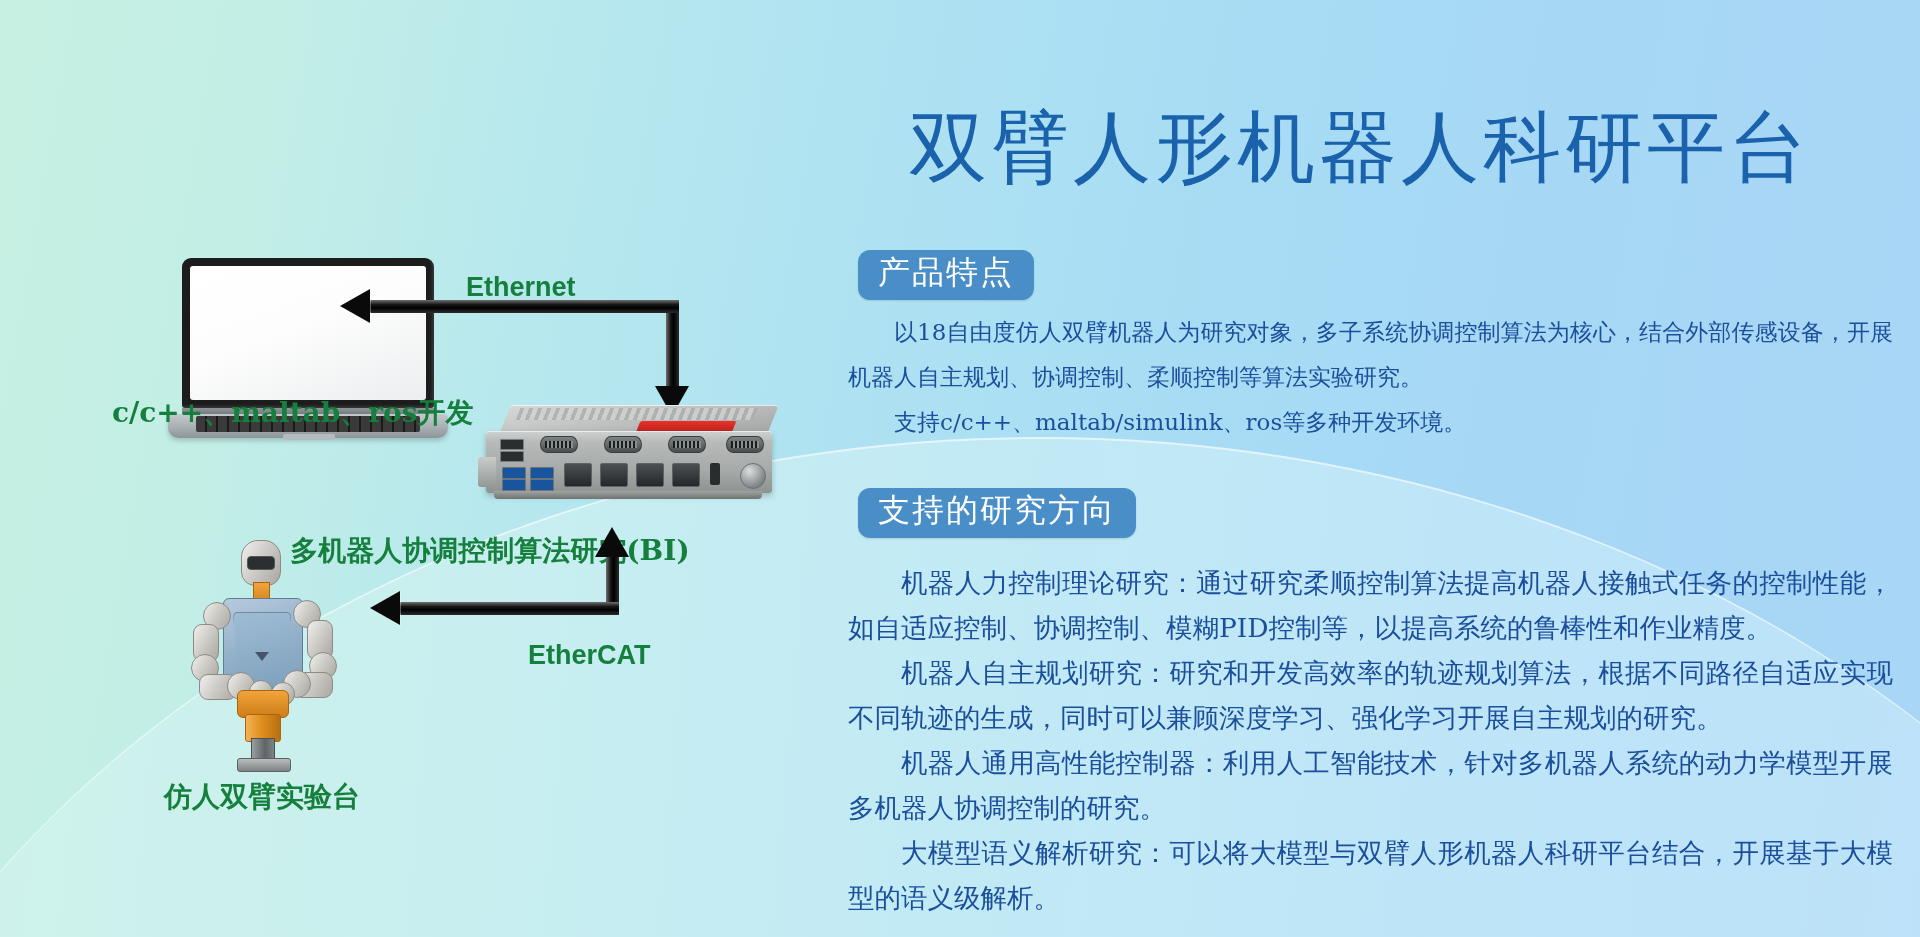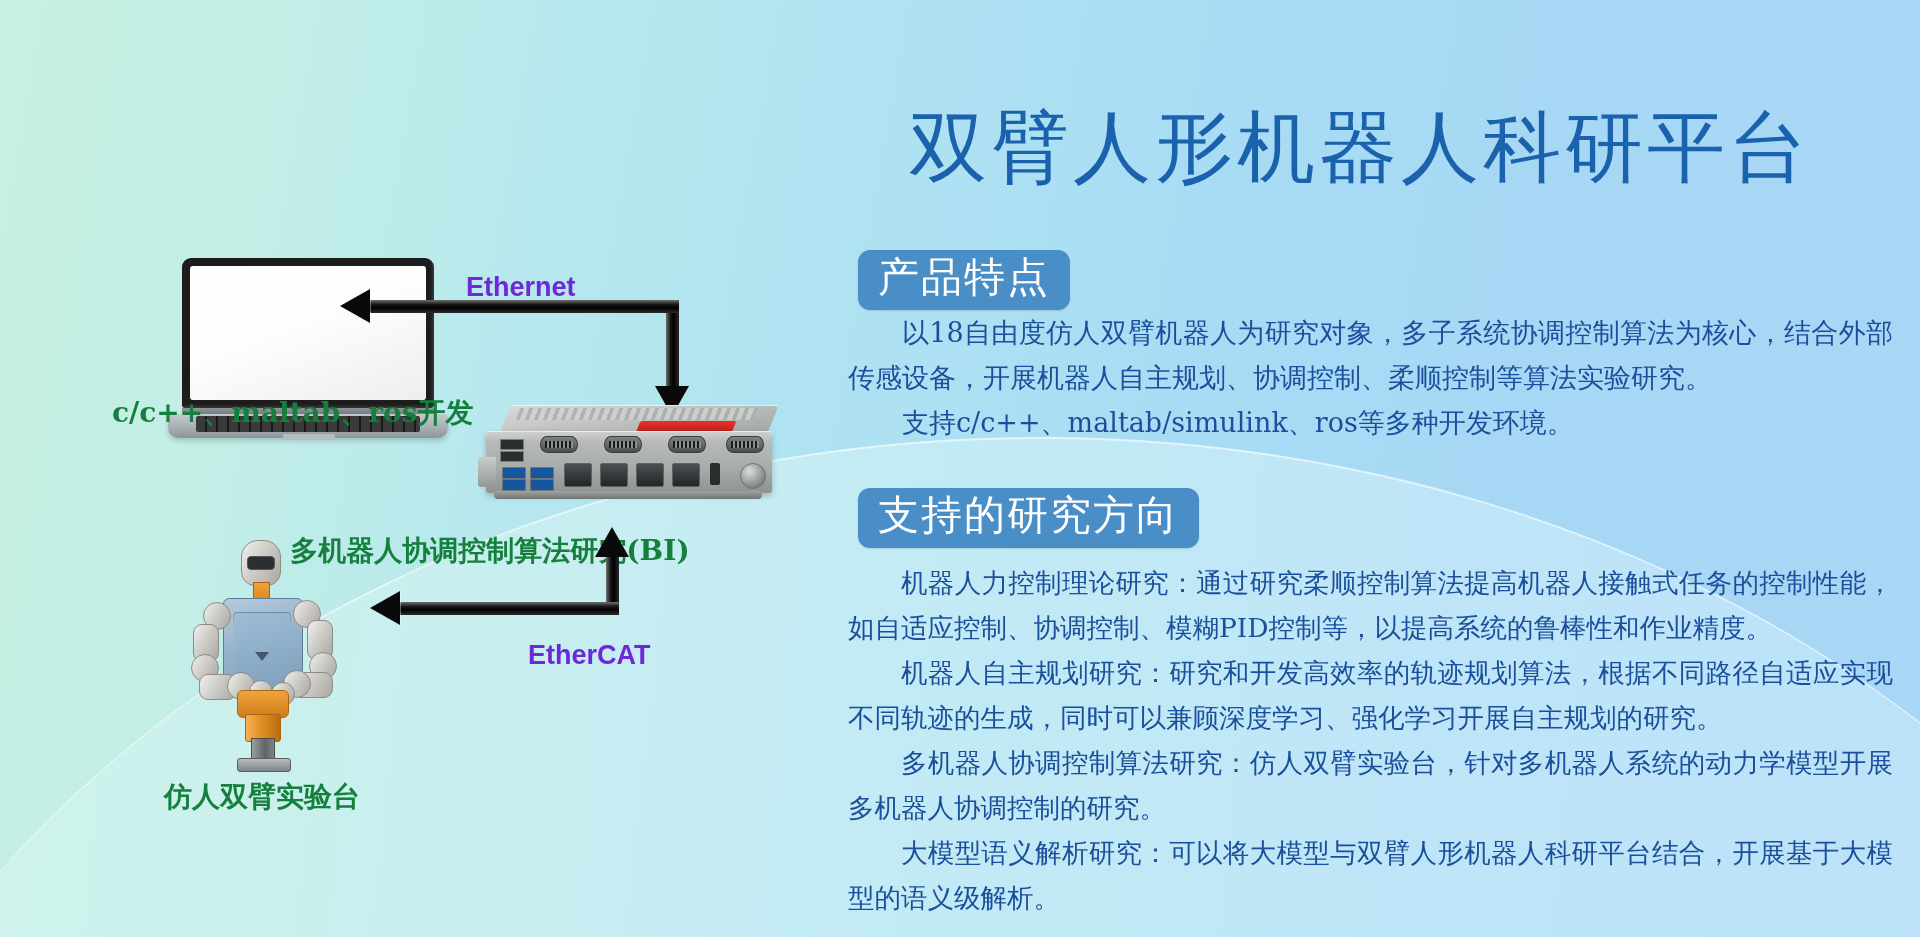--- a/index.html
+++ b/index.html
@@ -40,56 +40,56 @@
     font-family:"DejaVu Serif","Liberation Serif",serif;
     font-size:78px;line-height:1;letter-spacing:4px;
     color:#1b62ad;white-space:nowrap;
   }
   .badge{
     display:inline-block;
     background:#4a8ec8;color:#ffffff;
     border-radius:12px;
     padding:5px 20px 9px 20px;
     font-family:"DejaVu Serif","Liberation Serif",serif;
-    font-size:41px;line-height:1.12;letter-spacing:2px;
+    font-size:32px;line-height:1.12;letter-spacing:2px;
     box-shadow:0 1px 2px rgba(0,0,0,.12);
   }
   .badge-wrap{position:absolute;}
   #badge-features{left:18px;top:250px;}
   #badge-directions{left:18px;top:488px;}
 
   
   #directions-block{
     position:absolute;left:8px;top:560px;width:1045px;
     color:#1b4f9c;
     font-family:"DejaVu Serif","Liberation Serif",serif;
     font-size:26.5px;line-height:45px;
     text-align:justify;text-justify:inter-ideograph;
   }
   #directions-block p{margin:0;text-indent:2em;}
   #features-block{
     position:absolute;left:8px;top:310px;width:1045px;
     color:#1b4f9c;
     font-family:"DejaVu Serif","Liberation Serif",serif;
-    font-size:27px;line-height:45px;
+    font-size:23px;line-height:45px;
     text-align:justify;text-justify:inter-ideograph;
   }
   #features-block p{margin:0;text-indent:2em;}
 
   
   .dlabel{
     position:absolute;color:#15803d;
     font-family:"DejaVu Serif","Liberation Serif",serif;
     font-weight:bold;white-space:nowrap;
   }
   #label-laptop{left:112px;top:394px;font-size:28px;}
   #label-controller{left:490px;top:532px;font-size:28px;transform:translateX(-50%);}
   #label-robot{left:262px;top:778px;font-size:28px;transform:translateX(-50%);}
   .netlabel{
-    position:absolute;color:#6d28d9;
+    position:absolute;color:#15803d;
     font-family:"Liberation Sans","DejaVu Sans",sans-serif;
     font-weight:bold;font-size:27px;white-space:nowrap;
   }
   #label-ethernet{left:466px;top:272px;}
   #label-ethercat{left:528px;top:640px;}
 
   
   .bar-h{
     position:absolute;height:13px;
     background:linear-gradient(#6f6f6f 0%,#171717 35%,#000 60%,#2c2c2c 100%);
@@ -390,18 +390,18 @@
       <p data-interactable="false">以18自由度仿人双臂机器人为研究对象，多子系统协调控制算法为核心，结合外部传感设备，开展机器人自主规划、协调控制、柔顺控制等算法实验研究。</p>
       <p data-interactable="false">支持c/c++、maltab/simulink、ros等多种开发环境。</p>
     </div>
 
     <div class="badge-wrap" id="badge-directions" data-interactable="false">
       <span class="badge" data-interactable="false">支持的研究方向</span>
     </div>
     <div id="directions-block" data-interactable="false">
       <p data-interactable="false">机器人力控制理论研究：通过研究柔顺控制算法提高机器人接触式任务的控制性能，如自适应控制、协调控制、模糊PID控制等，以提高系统的鲁棒性和作业精度。</p>
       <p data-interactable="false">机器人自主规划研究：研究和开发高效率的轨迹规划算法，根据不同路径自适应实现不同轨迹的生成，同时可以兼顾深度学习、强化学习开展自主规划的研究。</p>
-      <p data-interactable="false">多机器人协调控制算法研究：仿人双臂实验台，针对多机器人系统的动力学模型开展多机器人协调控制的研究。</p>
+      <p data-interactable="false">机器人通用高性能控制器：利用人工智能技术，针对多机器人系统的动力学模型开展多机器人协调控制的研究。</p>
       <p data-interactable="false">大模型语义解析研究：可以将大模型与双臂人形机器人科研平台结合，开展基于大模型的语义级解析。</p>
     </div>
   </div>
 
 </div>
 
 </body></html>

